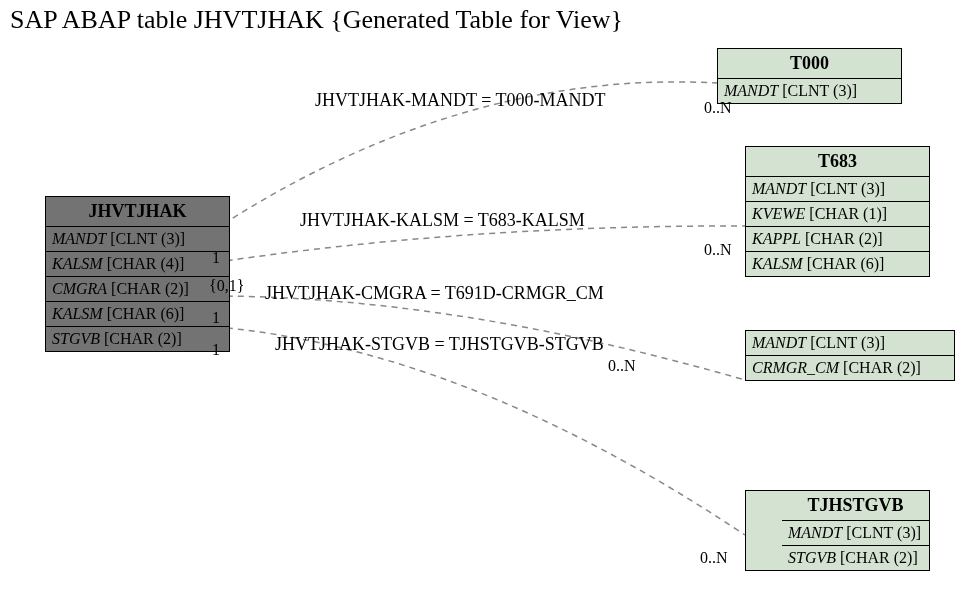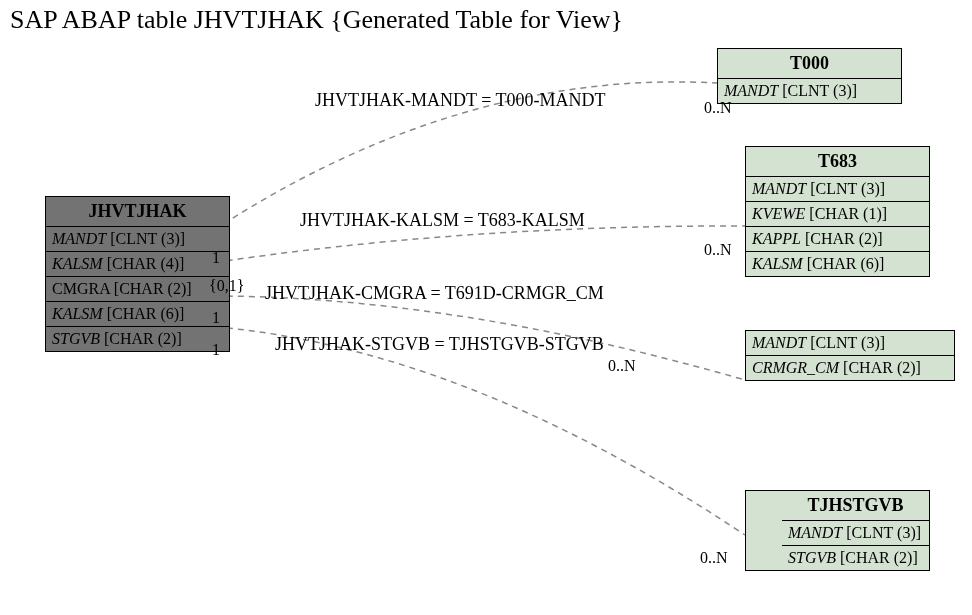--- a/index.html
+++ b/index.html
@@ -74,21 +74,21 @@
     <path d="M 205 236 Q 470 60 745 85" stroke="#888" stroke-width="1.5" stroke-dasharray="6,5" fill="none"></path>
     <path d="M 205 264 Q 460 225 745 226" stroke="#888" stroke-width="1.5" stroke-dasharray="6,5" fill="none"></path>
     <path d="M 205 296 Q 450 295 745 380" stroke="#888" stroke-width="1.5" stroke-dasharray="6,5" fill="none"></path>
     <path d="M 205 326 Q 460 345 745 535" stroke="#888" stroke-width="1.5" stroke-dasharray="6,5" fill="none"></path>
   </svg>
 
   <div class="box orange" id="main-box" style="left:20px; top:196px; width:185px;">
     <div class="box-title">JHVTJHAK</div>
   <div class="box-row"><span class="key">MANDT</span> [CLNT (3)]</div>
       <div class="box-row"><span class="key">KALSM</span> [CHAR (4)]</div>
-      <div class="box-row"><span style="">CMGRA</span> [CHAR (2)]</div>
+      <div class="box-row"><span style="font-style: italic;">CMGRA</span> [CHAR (2)]</div>
       <div class="box-row"><span style="font-style: italic;">KALSM</span> [CHAR (6)]</div>
       <div class="box-row"><span style="font-style: italic;">STGVB</span> [CHAR (2)]</div>
     </div>
 
   <div class="box" id="t0" style="left:717px; top:48px; width:185px;">
     <div class="box-title">T000</div>
   <div class="box-row"><span class="key">MANDT</span> [CLNT (3)]</div>
     </div>
   <div class="box" id="t1" style="left:745px; top:146px; width:185px;">
     <div class="box-title">T683</div>

